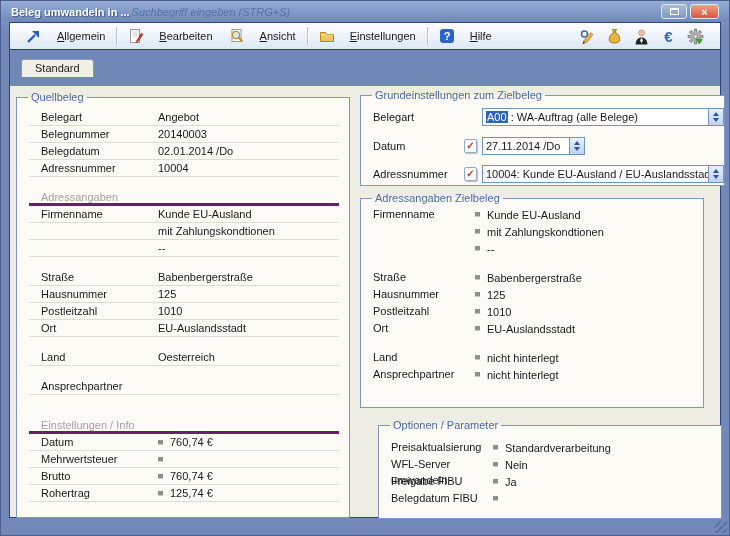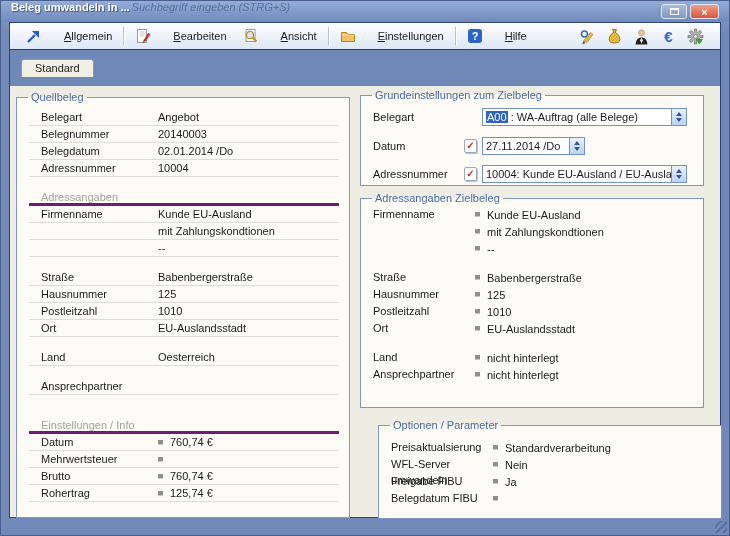--- a/index.html
+++ b/index.html
@@ -6,39 +6,39 @@
   html,body { background:#fff; }
   body { font-family: "Liberation Sans", sans-serif; font-size: 11px; color:#1a1a1a; }
 
   .window { position:relative; width:730px; height:536px;
     background: linear-gradient(#8ea7d2, #7289b8 30px, #7289b8);
     border:1px solid #4a5f8e; overflow:hidden; }
 
   
   .titlebar { position:absolute; top:0; left:0; right:0; height:21px;
     background:linear-gradient(#94acd6,#7089ba);
-    display:flex; padding-left:10px; }
+    display:flex; align-items:center; padding-left:10px; }
   .title { font-weight:bold; color:#fff; font-size:11px; text-shadow:1px 1px 1px #3f5582; white-space:pre; }
   .hint  { font-style:italic; color:#5872a5; font-size:11px; margin-left:2px; white-space:pre; }
   .tbuttons { position:absolute; right:10px; top:3px; display:flex; gap:3px; }
   .tbtn { height:15px; border:1px solid #dfe7f3; border-radius:3px;
     display:flex; align-items:center; justify-content:center; cursor:default; }
   .tbtn.max { width:26px; background:linear-gradient(#a9bcdc,#7f97c0); }
   .maxglyph { width:9px; height:7px; border:1px solid #fff; border-top-width:2px; }
   .tbtn.close { width:29px; background:linear-gradient(#f0a08c,#d9543a);
     color:#fff; font-weight:bold; font-size:11px; line-height:12px; }
 
   
   .frame { position:absolute; left:8px; right:8px; top:21px; bottom:17px;
     border:1px solid #2e4379; background:#eeede3; display:flex; flex-direction:column; }
 
   
   .menubar { height:27px; flex:none; background:linear-gradient(#ffffff,#dde7f5);
     border-bottom:1px solid #24407c; display:flex; align-items:center; padding:0 8px; }
-  .mitem { display:flex; align-items:center; gap:22px; padding:2px 8px; cursor:default; }
+  .mitem { display:flex; align-items:center; gap:15px; padding:2px 8px; cursor:default; }
   .mico { width:16px; height:16px; display:inline-flex; }
   .mico svg { width:16px; height:16px; }
   .mlabel { font-size:11px; display:inline-block; }
   .mlabel::first-letter { text-decoration:underline; }
   .msep { width:1px; height:18px; background:#b6c1d6; box-shadow:1px 0 0 #fff; margin:0 3px; flex:none; }
   .rgroup { margin-left:auto; display:flex; align-items:center; gap:10px; padding-right:8px; }
   .ricon { width:17px; height:17px; display:inline-flex; align-items:center; justify-content:center; }
   .ricon svg { width:17px; height:17px; }
   .euro-glyph { font-size:15px; font-weight:bold; color:#3567c0; line-height:17px; }
 
@@ -79,21 +79,21 @@
   
   .frow { display:flex; align-items:center; margin-left:12px; height:19px; }
   .frow.mt6 { margin-top:6px; } .frow.mt2 { margin-top:10px; } .frow.mt9 { margin-top:9px; }
   .flbl { width:91px; flex:none; }
   .fslot { width:18px; flex:none; display:flex; align-items:center; }
   .checkdoc { width:13px; height:14px; background:#fff; border:1px solid #9aa8c8; border-radius:2px;
     color:#cf2a1b; font-size:10px; line-height:12px; text-align:center; font-weight:bold;
     box-shadow:1px 1px 1px rgba(60,80,120,.35); cursor:pointer; }
   .combo { height:18px; border:1px solid #7191c8; background:#fff; display:flex; align-items:center;
     padding-left:3px; cursor:default; }
-  .combo.w215 { width:205px; } .combo.w100 { width:103px; }
+  .combo.w215 { width:242px; } .combo.w100 { width:103px; }
   .ctext { flex:1; white-space:pre; overflow:hidden; }
   .ctext.right { text-align:right; padding-right:3px; }
   .sel { background:#2f63c0; color:#fff; padding:0 1px; }
   .spin { width:15px; height:16px; margin-left:auto; flex:none;
     background:linear-gradient(#e8f1fc,#bcd3ef); border-left:1px solid #7191c8;
     display:flex; flex-direction:column; align-items:center; justify-content:center; gap:2px; cursor:pointer; }
   .tri-up { width:0; height:0; border-left:3px solid transparent; border-right:3px solid transparent;
     border-bottom:4px solid #2c5699; }
   .tri-down { width:0; height:0; border-left:3px solid transparent; border-right:3px solid transparent;
     border-top:4px solid #2c5699; }

